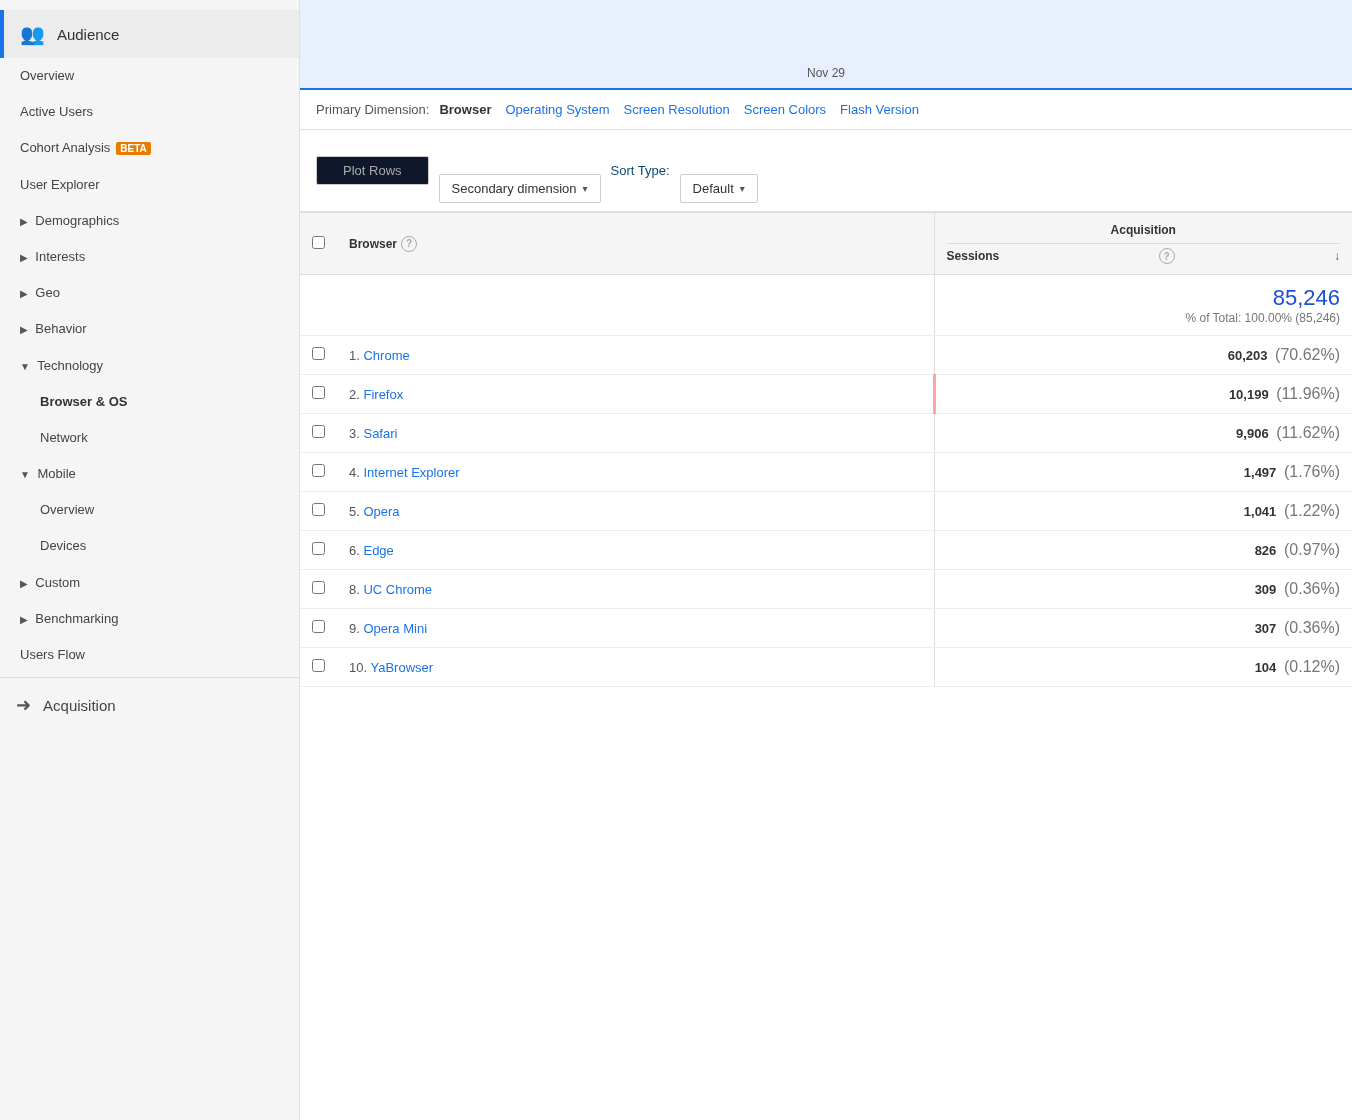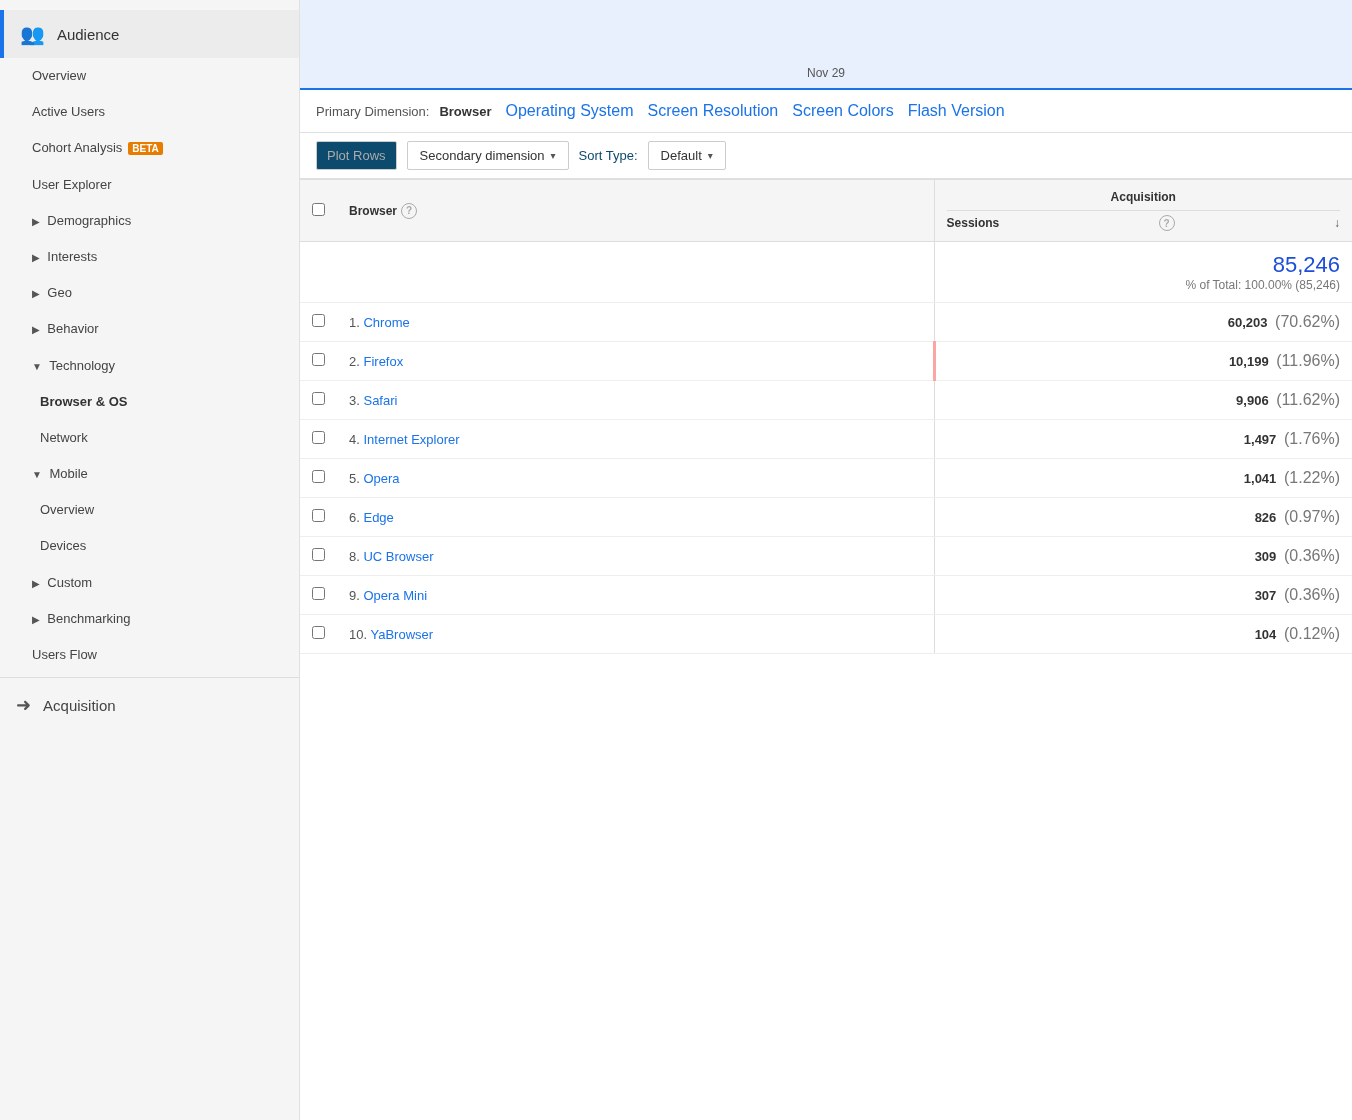--- a/index.html
+++ b/index.html
@@ -23,21 +23,21 @@
       color: #333;
       border-left: 4px solid #1a73e8;
       background: #ececec;
     }
     .sidebar-section-header .icon {
       margin-right: 12px;
       font-size: 20px;
       color: #555;
     }
     .sidebar-item {
-      padding: 9px 16px 9px 32px;
+      padding: 9px 16px 9px 20px;
       cursor: pointer;
       color: #444;
       font-size: 13px;
       line-height: 1.4;
     }
     .sidebar-item.active { font-weight: bold; color: #333; }
     .sidebar-item.indented { padding-left: 40px; }
     .sidebar-item .arrow { margin-right: 4px; font-size: 10px; color: #555; }
     .sidebar-divider { height: 1px; background: #ddd; margin: 4px 0; }
     .sidebar-acquisition {
@@ -97,55 +97,56 @@
       color: #555;
       margin-right: 4px;
     }
     .primary-dimension .active-dim {
       font-size: 13px;
       font-weight: bold;
       color: #333;
       margin-right: 8px;
     }
     .dim-link {
-      font-size: 16px;
+      font-size: 13px;
       color: #1a73e8;
       cursor: pointer;
       text-decoration: none;
       margin-right: 8px;
     }
 
     
     .toolbar {
       display: flex;
       align-items: center;
       padding: 8px 16px;
       gap: 10px;
       border-bottom: 1px solid #e0e0e0;
     }
     .plot-rows-btn {
-      padding: 6px 10px;
+      padding: 6px 26px;
       border: 1px solid #ccc;
-      background: #0c4a6e;
+      background: #0f172a;
       color: #aaa;
       font-size: 13px;
       border-radius: 2px;
       cursor: not-allowed;
     }
     .dropdown-btn {
       display: flex;
       align-items: center;
       padding: 6px 12px;
       border: 1px solid #ccc;
       background: #fff;
       color: #333;
       font-size: 13px;
       border-radius: 2px;
       cursor: pointer;
       gap: 6px;
+      margin-top: 36px;
     }
     .dropdown-btn .chevron { font-size: 10px; color: #555; }
     .sort-label { font-size: 13px; color: #0c4a6e; }
 
     
     .data-table {
       width: 100%;
       border-collapse: collapse;
     }
     .data-table th {
@@ -367,21 +368,21 @@
         <span class="sessions-count">826</span>
         <span class="sessions-pct">(0.97%)</span>
       </td>
     </tr>
         <tr>
       <td class="checkbox-cell">
         <input type="checkbox" style="">
       </td>
       <td>
         <span class="row-num">8.</span>
-        <a class="browser-link">UC Browser</a>
+        <a class="browser-link">UC Chrome</a>
       </td>
       <td class="right" style="border-left:1px solid #ddd;">
         <span class="sessions-count">309</span>
         <span class="sessions-pct">(0.36%)</span>
       </td>
     </tr>
         <tr>
       <td class="checkbox-cell">
         <input type="checkbox" style="">
       </td>

